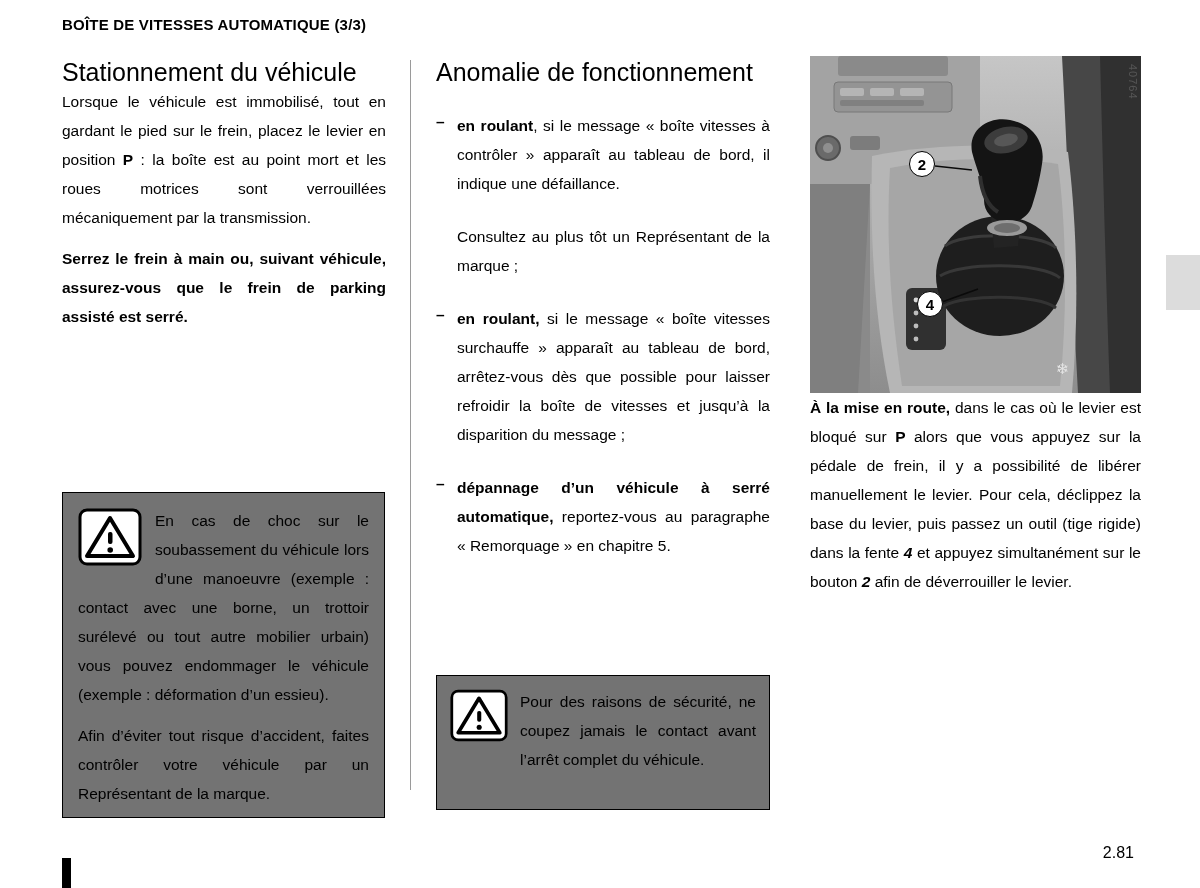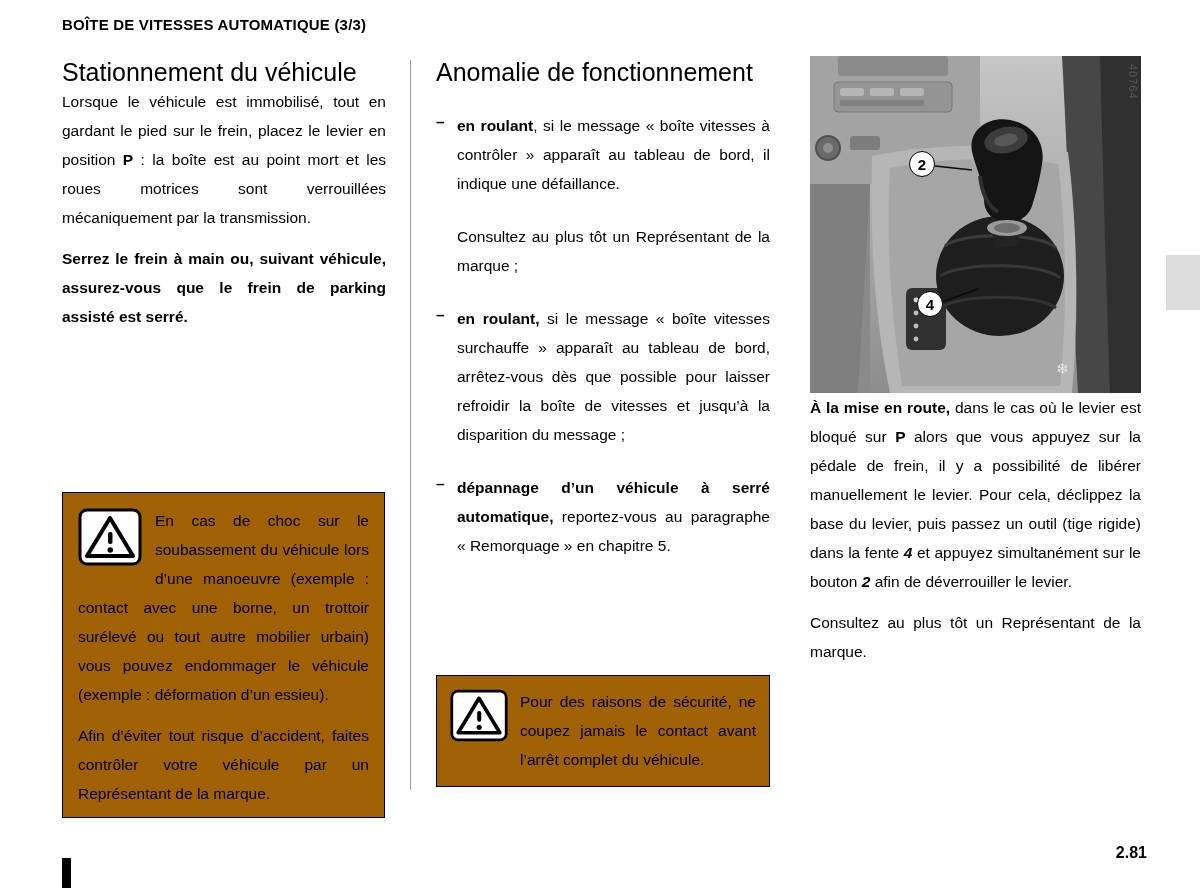--- a/index.html
+++ b/index.html
@@ -43,25 +43,25 @@
   .bullet .marker {
     position: absolute; left: 0; top: 0;
     font-size: 15.5px; line-height: 21px; font-weight: bold;
   }
   .bullet p.body-text { margin-bottom: 12px; margin-top: 24px; }
   .bullet p.body-text:last-child { margin-bottom: 0; }
 
   
   .warning-box {
     position: absolute;
-    border: 1px solid #000; background: #a16207;
+    border: 1px solid #000; background: #737373;
     box-sizing: border-box;
   }
   .left-box { left: 62px; top: 492px; width: 323px; height: 326px; padding: 13px 15px; }
-  .mid-box  { left: 436px; top: 675px; width: 334px; height: 112px; padding: 11px 13px; }
+  .mid-box  { left: 436px; top: 675px; width: 334px; height: 135px; padding: 11px 13px; }
   .warn-icon { float: left; width: 64px; height: 58px; margin: 2px 13px 6px 0; }
   .mid-box .warn-icon { width: 58px; height: 53px; margin: 2px 12px 4px 0; }
   .warning-box p.body-text { margin-bottom: 12px; }
   .warning-box p.body-text:last-child { margin-bottom: 0; }
 
   
   .photo-wrap {
     position: relative; width: 331px; height: 337px;
     background: #aaa; overflow: hidden;
   }
@@ -76,23 +76,22 @@
     background: #fff; box-sizing: border-box;
     display: flex; align-items: center; justify-content: center;
     font-size: 15px; font-weight: bold; line-height: 1;
   }
   .callout-2 { left: 99px;  top: 95px; }
   .callout-4 { left: 107px; top: 235px; }
 
   .caption { margin-top: 13px; }
 
   .page-number {
-    position: absolute; right: 53px; bottom: 26px;
+    position: absolute; right: 66px; bottom: 26px;
     font-size: 16px;
-    font-weight: bold;
   }
   .binding-mark {
     position: absolute; left: 62px; bottom: 0;
     width: 9px; height: 30px; background: #000;
   }
   .edge-tab {
     position: absolute; right: 0; top: 255px;
     width: 34px; height: 55px; background: #dcdcdc;
   }
 </style>
@@ -214,20 +213,19 @@
 
         <line x1="125" y1="110" x2="162" y2="114" stroke="#0a0a0a" stroke-width="1.6"></line>
         <line x1="132" y1="246" x2="168" y2="233" stroke="#0a0a0a" stroke-width="1.6"></line>
       </svg>
       <div class="callout callout-2">2</div>
       <div class="callout callout-4">4</div>
       <span class="photo-ref">40764</span>
     </div>
 
     <p class="body-text caption"><strong>À la mise en route,</strong><span> dans le cas où le levier est bloqué sur </span><strong>P</strong><span> alors que vous appuyez sur la pédale de frein, il y a possibilité de libérer manuellement le levier. Pour cela, déclippez la base du levier, puis passez un outil (tige rigide) dans la fente </span><span class="bi">4</span><span> et appuyez simultanément sur le bouton </span><span class="bi">2</span><span> afin de déverrouiller le levier.</span></p>
-    <p class="body-text">Consultez au plus tôt un Représentant de la marque.</p>
   </div>
 
   <div class="page-number">2.81</div>
   <div class="binding-mark"></div>
   <div class="edge-tab"></div>
 
 </div>
 
 </body></html>

